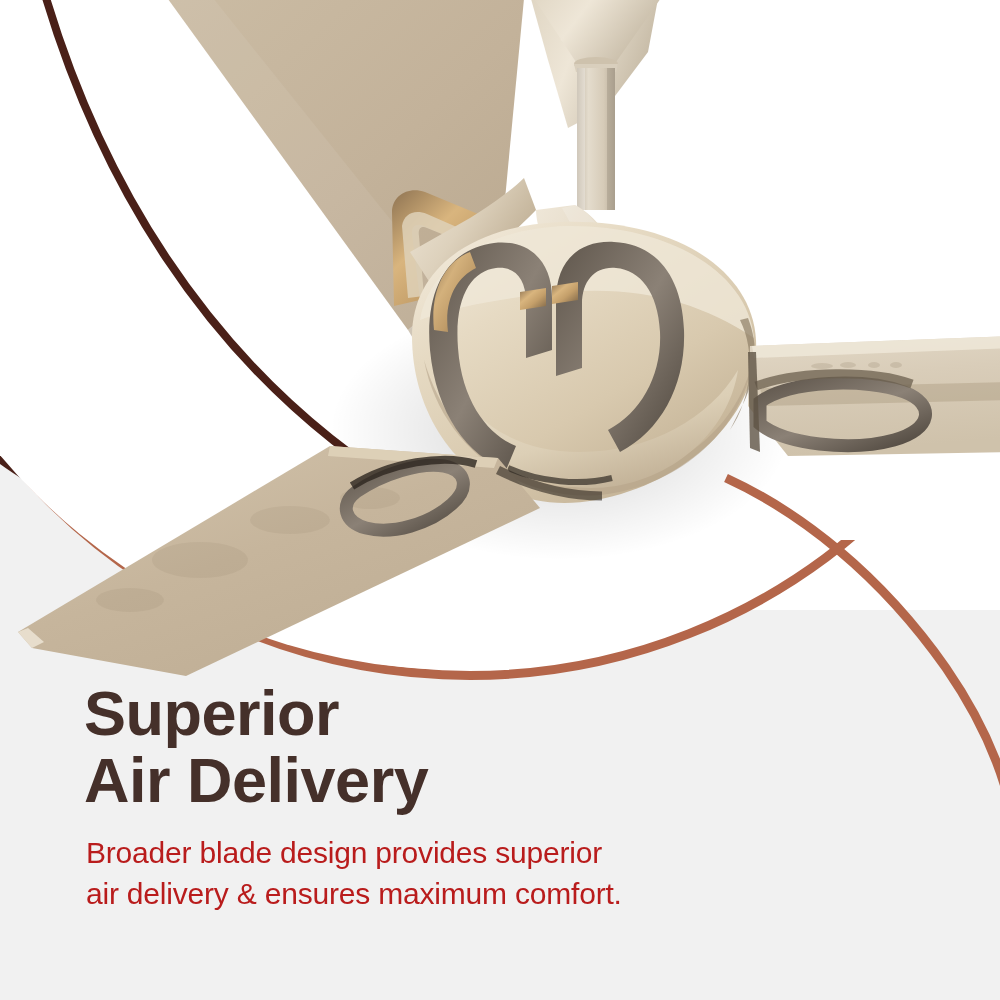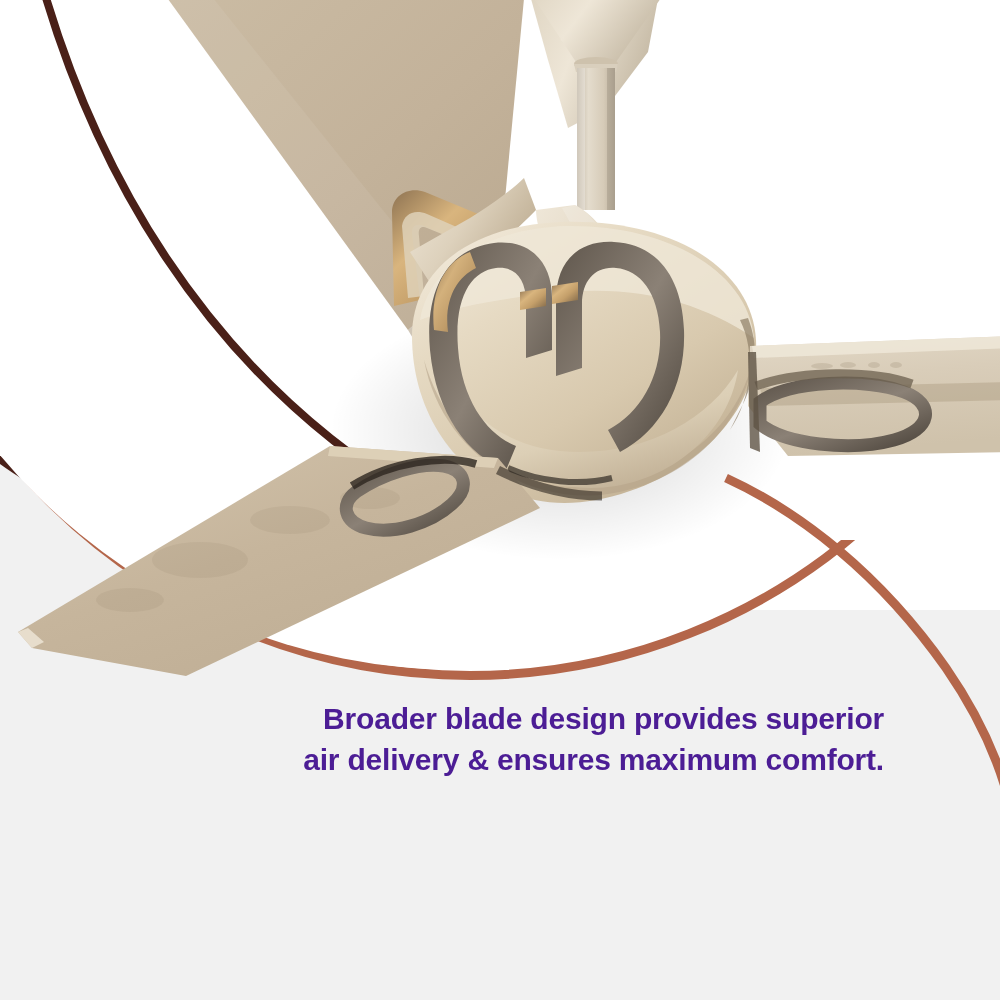--- a/index.html
+++ b/index.html
@@ -100,28 +100,27 @@
     margin: 0;
     color: #45302a;
     font-size: 63px;
     line-height: 1.06;
     font-weight: 700;
     letter-spacing: -0.5px;
     white-space: pre-line;
   }
   .subcopy {
     margin: 18px 0 0 2px;
-    color: #4c1d95;
+    color: #b91c1c;
     font-size: 30px;
     line-height: 1.38;
-    font-weight: 700;
+    font-weight: 400;
     letter-spacing: -0.2px;
     white-space: pre-line;
     font-stretch: condensed;
-    text-align: right;
   }
 </style>
 </head>
 <body>
 
 <div id="stage">
 
   <div class="bg-base"></div>
 
   <div class="swoosh-dark"></div>
@@ -350,17 +349,19 @@
         <ellipse cx="896" cy="365" rx="6" ry="3"></ellipse>
       </g>
 
       <path d="M 748 352 L 756 352 L 760 452 L 750 448 Z" fill="#5f5445" opacity="0.8"></path>
     </g>
 
     <path d="M 726 478 C 800 512 880 574 946 668 C 986 726 1006 780 1014 824" fill="none" stroke="#b4664a" stroke-width="9"></path>
   </svg>
 
   <div class="copy">
+    <h1 class="headline">Superior
+Air Delivery</h1>
     <p class="subcopy">Broader blade design provides superior
 air delivery &amp; ensures maximum comfort.</p>
   </div>
 
 </div>
 
 </body></html>

